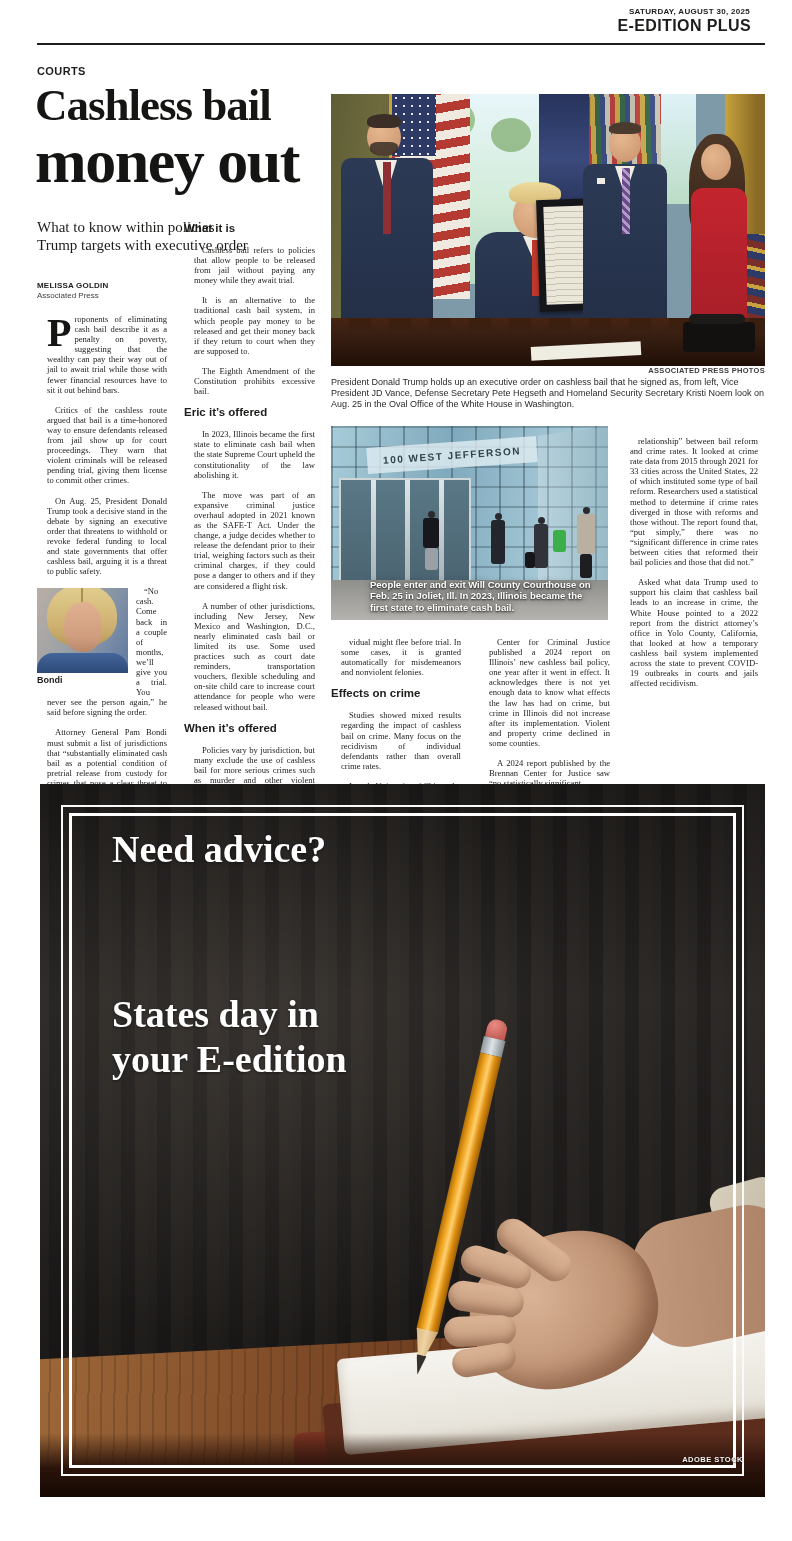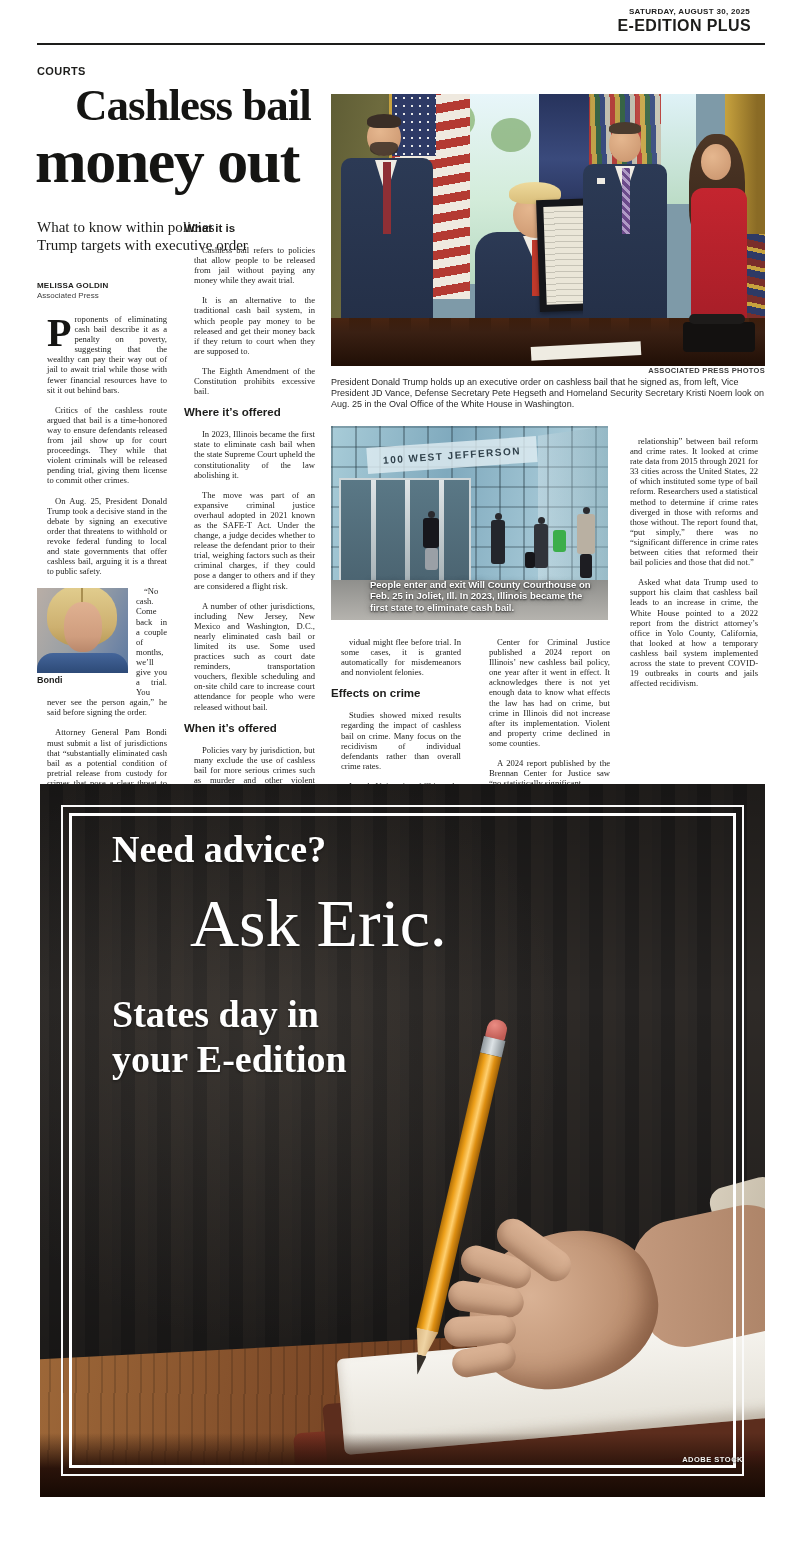--- a/index.html
+++ b/index.html
@@ -6,21 +6,21 @@
   .page{position:relative;width:792px;height:1541px;background:#fff;overflow:hidden;
         font-family:"Liberation Serif","DejaVu Serif",serif;color:#1c1c1a;}
 
   
   .mast-date{position:absolute;right:42px;top:7px;font:bold 8px/9px "Liberation Sans","DejaVu Sans",sans-serif;letter-spacing:.3px;color:#222;}
   .mast-brand{position:absolute;right:41px;top:17px;font:bold 16px/18px "Liberation Sans","DejaVu Sans",sans-serif;letter-spacing:.4px;color:#1d1d1b;}
   .top-rule{position:absolute;left:37px;right:27px;top:43px;height:2px;background:#1d1d1b;}
 
   
   .kicker{position:absolute;left:37px;top:65px;font:bold 11px/12px "Liberation Sans","DejaVu Sans",sans-serif;letter-spacing:.4px;color:#1d1d1b;}
-  .hl1{position:absolute;left:35px;top:82px;font:bold 45px/46px "Liberation Serif",serif;letter-spacing:-1px;color:#151513;margin-left:40px;}
+  .hl1{position:absolute;left:35px;top:82px;font:bold 45px/46px "Liberation Serif",serif;letter-spacing:-1px;color:#151513;}
   .hl2{position:absolute;left:35px;top:130px;font:bold 62px/62px "Liberation Serif",serif;letter-spacing:-1.5px;color:#151513;}
   .deck{position:absolute;left:37px;top:219px;width:218px;font:15px/17.5px "Liberation Serif",serif;color:#1c1c1a;}
   .byline{position:absolute;left:37px;top:281px;font:bold 8px/9px "Liberation Sans","DejaVu Sans",sans-serif;color:#1d1d1b;letter-spacing:.2px;}
   .byorg{position:absolute;left:37px;top:291px;font:8px/9px "Liberation Sans","DejaVu Sans",sans-serif;color:#3f3f3f;}
 
   
   .col{position:absolute;font-size:8.6px;line-height:10.1px;text-align:justify;}
   .col1{left:37px;top:304px;width:140px;}
   .col2{left:184px;top:222px;width:141px;}
   .col3{left:331px;top:627px;width:140px;}
@@ -185,21 +185,21 @@
   <div class="kicker">COURTS</div>
   <div class="hl1">Cashless bail</div>
   <div class="hl2">money out</div>
   <div class="deck">What to know within policies Trump targets with executive order</div>
   <div class="byline">MELISSA GOLDIN</div>
   <div class="byorg">Associated Press</div>
 
   <div class="col col1">
     <div data-blocks="article.col1_top">
         <p class="graf nodent"><span class="dropcap">P</span>roponents of eliminating cash bail describe it as a penalty on poverty, suggesting that the wealthy can pay their way out of jail to await trial while those with fewer financial resources have to sit it out behind bars.</p>
-        <p class="graf">Critics of the cashless route argued that bail is a time-honored way to ensure defendants released from jail show up for court proceedings. They while that violent criminals will be released pending trial, giving them license to commit other crimes.</p>
+        <p class="graf">Critics of the cashless route argued that bail is a time-honored way to ensure defendants released from jail show up for court proceedings. They warn that violent criminals will be released pending trial, giving them license to commit other crimes.</p>
         <p class="graf">On Aug. 25, President Donald Trump took a decisive stand in the debate by signing an executive order that threatens to withhold or revoke federal funding to local and state governments that offer cashless bail, arguing it is a threat to public safety.</p>
       </div>
     <div class="bondi">
       <div class="bondi-img">
         <div class="bondi-hair"></div>
         <div class="bondi-face"></div>
         <div class="bondi-part"></div>
         <div class="bondi-shoulders"></div>
       </div>
       <div class="bondi-cap">Bondi</div>
@@ -209,21 +209,21 @@
         <p class="graf">Attorney General Pam Bondi must submit a list of jurisdictions that “substantially eliminated cash bail as a potential condition of pretrial release from custody for crimes that pose a clear threat to public safety and order” within 30 days, the order stipulated.</p>
         <p class="graf">Here’s what to know:</p>
       </div>
   </div>
 
   <div class="col col2" data-blocks="article.col2">
       <div class="sec-head">What it is</div>
       <p class="graf">Cashless bail refers to policies that allow people to be released from jail without paying any money while they await trial.</p>
       <p class="graf">It is an alternative to the traditional cash bail system, in which people pay money to be released and get their money back if they return to court when they are supposed to.</p>
       <p class="graf">The Eighth Amendment of the Constitution prohibits excessive bail.</p>
-      <div class="sec-head">Where it’s offered</div>
+      <div class="sec-head">Eric it’s offered</div>
       <p class="graf">In 2023, Illinois became the first state to eliminate cash bail when the state Supreme Court upheld the constitutionality of the law abolishing it.</p>
       <p class="graf">The move was part of an expansive criminal justice overhaul adopted in 2021 known as the SAFE-T Act. Under the change, a judge decides whether to release the defendant prior to their trial, weighing factors such as their criminal charges, if they could pose a danger to others and if they are considered a flight risk.</p>
       <p class="graf">A number of other jurisdictions, including New Jersey, New Mexico and Washington, D.C., nearly eliminated cash bail or limited its use. Some used practices such as court date reminders, transportation vouchers, flexible scheduling and on-site child care to increase court attendance for people who were released without bail.</p>
       <div class="sec-head">When it’s offered</div>
       <p class="graf">Policies vary by jurisdiction, but many exclude the use of cashless bail for more serious crimes such as murder and other violent offenses.</p>
       <p class="graf">Cashless bail might that be denied if there is concern an indi-</p>
     </div>
 
   <div class="photo-main">
     <div class="pm-leftflag"></div>
@@ -354,21 +354,20 @@
     </div>
     <div class="ad-finger" style="left:420px;top:468px;width:72px;height:30px;transform:rotate(18deg);"></div>
     <div class="ad-finger" style="left:408px;top:500px;width:76px;height:30px;transform:rotate(8deg);"></div>
     <div class="ad-finger" style="left:404px;top:532px;width:72px;height:30px;transform:rotate(-2deg);"></div>
     <div class="ad-finger" style="left:412px;top:562px;width:64px;height:28px;transform:rotate(-10deg);"></div>
     <div class="ad-thumb"></div>
     <div class="ad-fore-dark"></div>
     <div class="ad-frame-outer"></div>
     <div class="ad-frame-inner"></div>
     <div class="ad-line1">Need advice?</div>
-    <div class="ad-line2">Ask Eric.</div>
     <div class="ad-line3">
       <div>States day in</div>
       <div>your E-edition</div>
     </div>
     <div class="ad-credit">ADOBE STOCK</div>
   </div>
 
 </div>
 
 </body></html>

